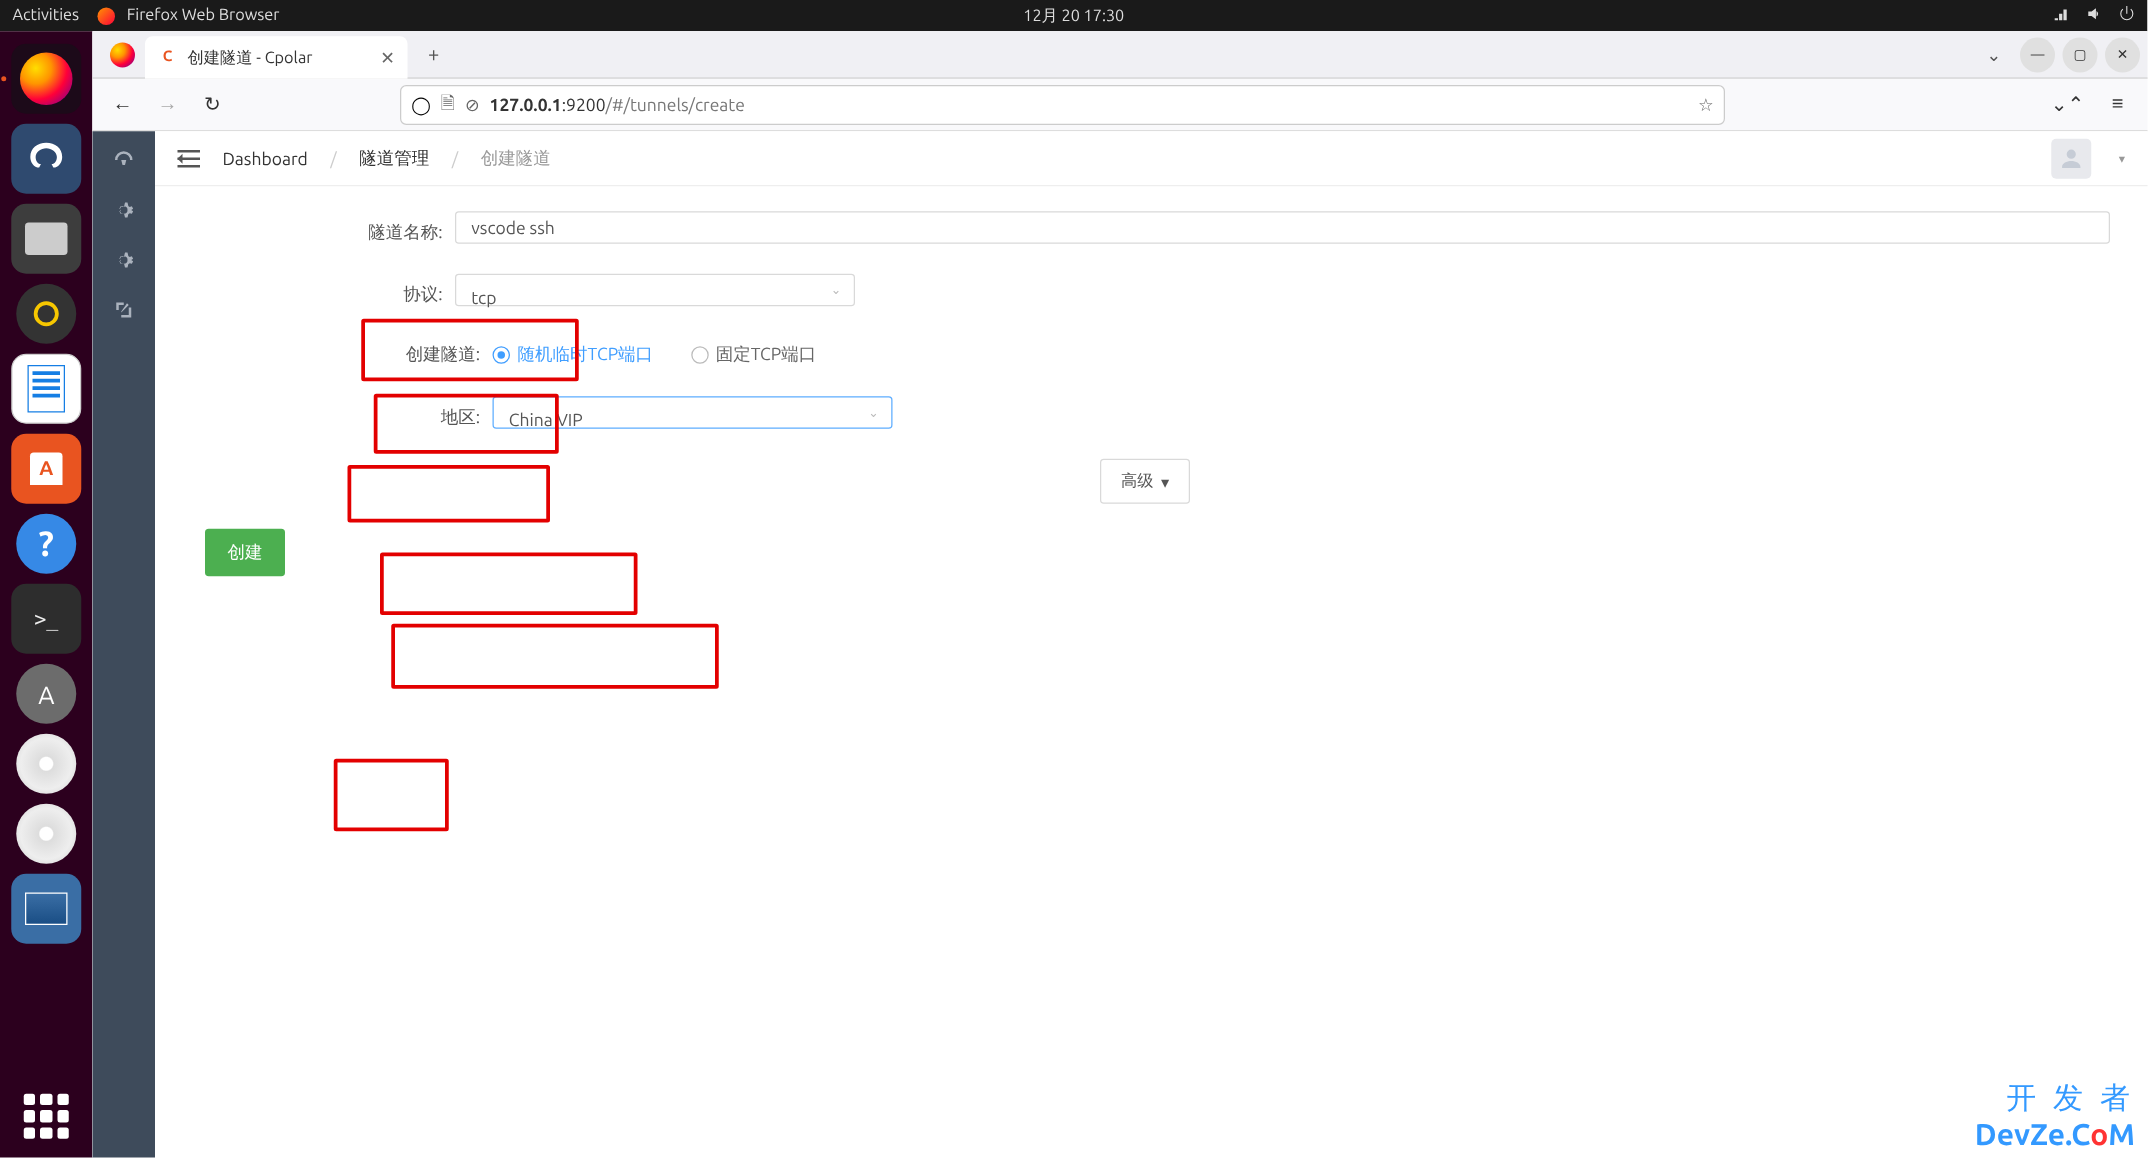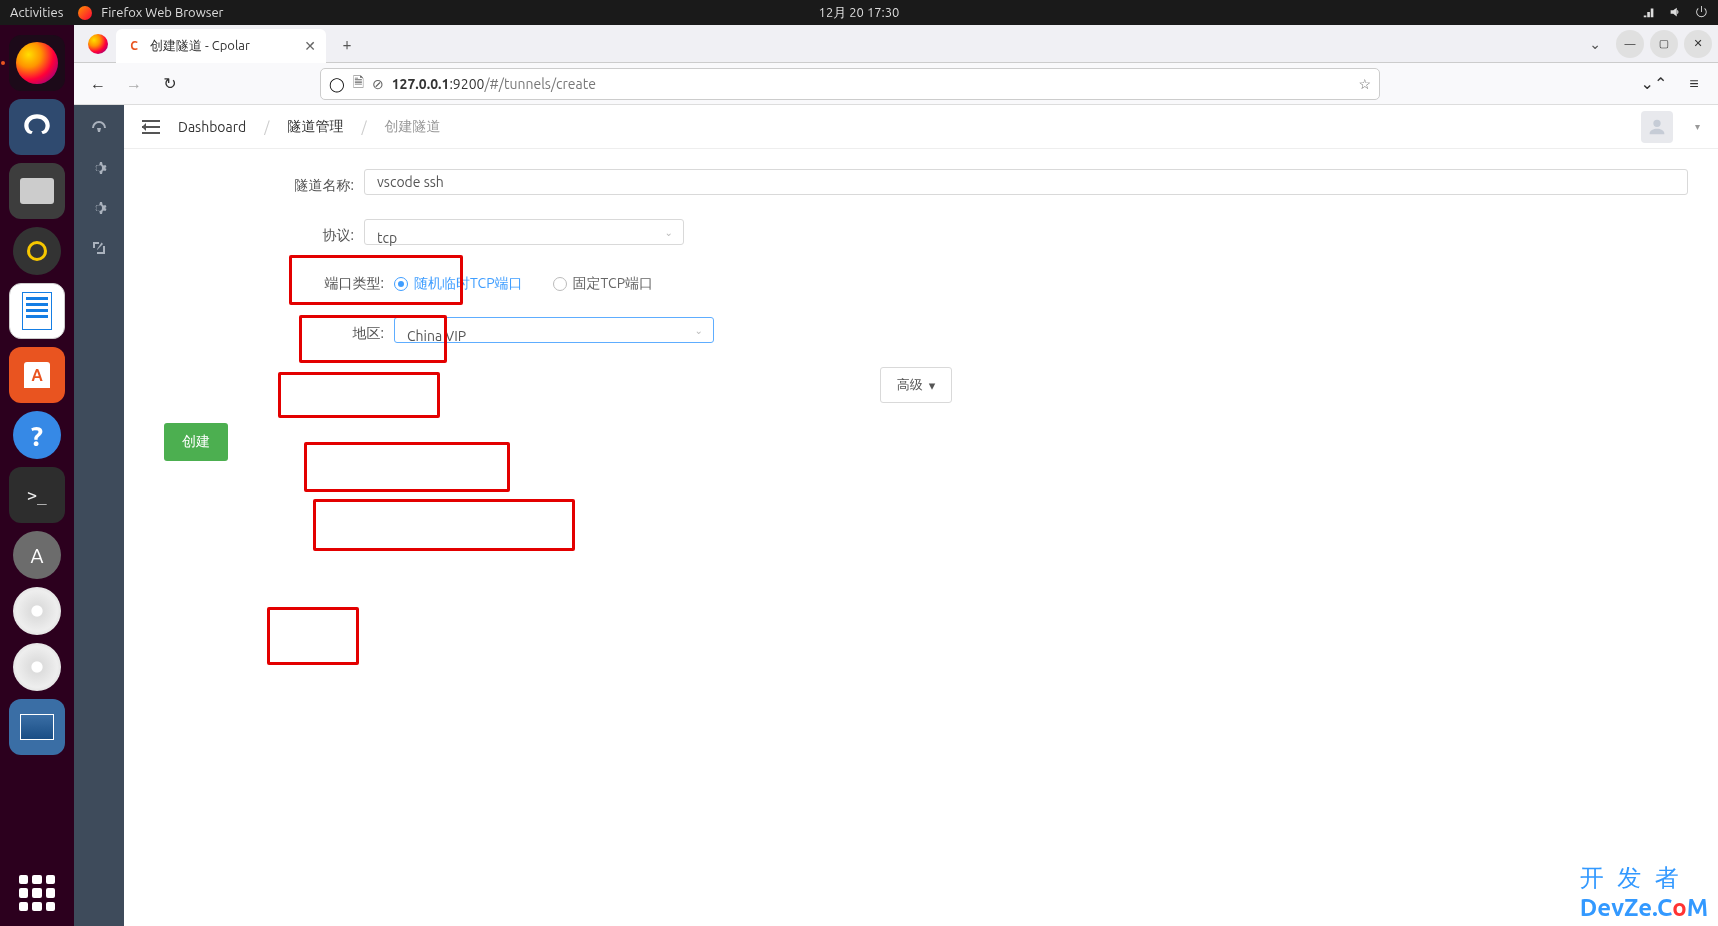--- a/index.html
+++ b/index.html
@@ -109,21 +109,21 @@
 .rb2{position:absolute;left:175px;top:210px;width:148px;height:48px;pointer-events:none;}
 .rb3{position:absolute;left:154px;top:267px;width:162px;height:46px;pointer-events:none;}
 .rb4{position:absolute;left:180px;top:337px;width:206px;height:50px;pointer-events:none;}
 .rb5{position:absolute;left:189px;top:394px;width:262px;height:52px;pointer-events:none;}
 .rb6{position:absolute;left:143px;top:502px;width:92px;height:58px;pointer-events:none;}
 
 .advanced{display:flex;justify-content:center;margin-top:20px;}
 .adv-btn{border:1px solid #d9d9d9;border-radius:3px;padding:8px 16px;font-size:13px;color:#555;display:flex;align-items:center;gap:6px;}
 .create-btn{background:#4caf50;color:#fff;border:none;border-radius:3px;padding:10px 18px;font-size:14px;margin-left:20px;margin-top:20px;}
 
-.watermark{position:absolute;right:10px;bottom:5px;text-align:left;font-family:"SimHei",sans-serif;}
+.watermark{position:absolute;right:10px;bottom:5px;text-align:right;font-family:"SimHei",sans-serif;}
 .watermark .l1{color:#3399ff;font-size:24px;letter-spacing:4px;}
 .watermark .l2{color:#3399ff;font-size:24px;font-weight:bold;}
 .watermark .l2 .o{color:#ff3333;}
 </style>
 </head>
 <body>
 
 <div class="gnome-top">
   <div class="left">
     <span>Activities</span>
@@ -283,21 +283,21 @@
           <input class="input full" value="vscode ssh" style="">
         </div>
         <div class="row">
           <div class="label">协议:</div>
           <div class="input select">
             <span style="line-height:36px;">tcp</span>
             <span class="chv">⌄</span>
           </div>
         </div>
         <div class="row" style="margin-top:30px;">
-          <div class="label" style="width:250px;">端口类型:</div>
+          <div class="label" style="width:250px;">创建隧道:</div>
           <div class="radio-group">
             <div class="radio checked">
               <span class="dot"></span>
               <span class="lbl">随机临时TCP端口</span>
             </div>
             <div class="radio">
               <span class="dot"></span>
               <span class="lbl">固定TCP端口</span>
             </div>
           </div>

